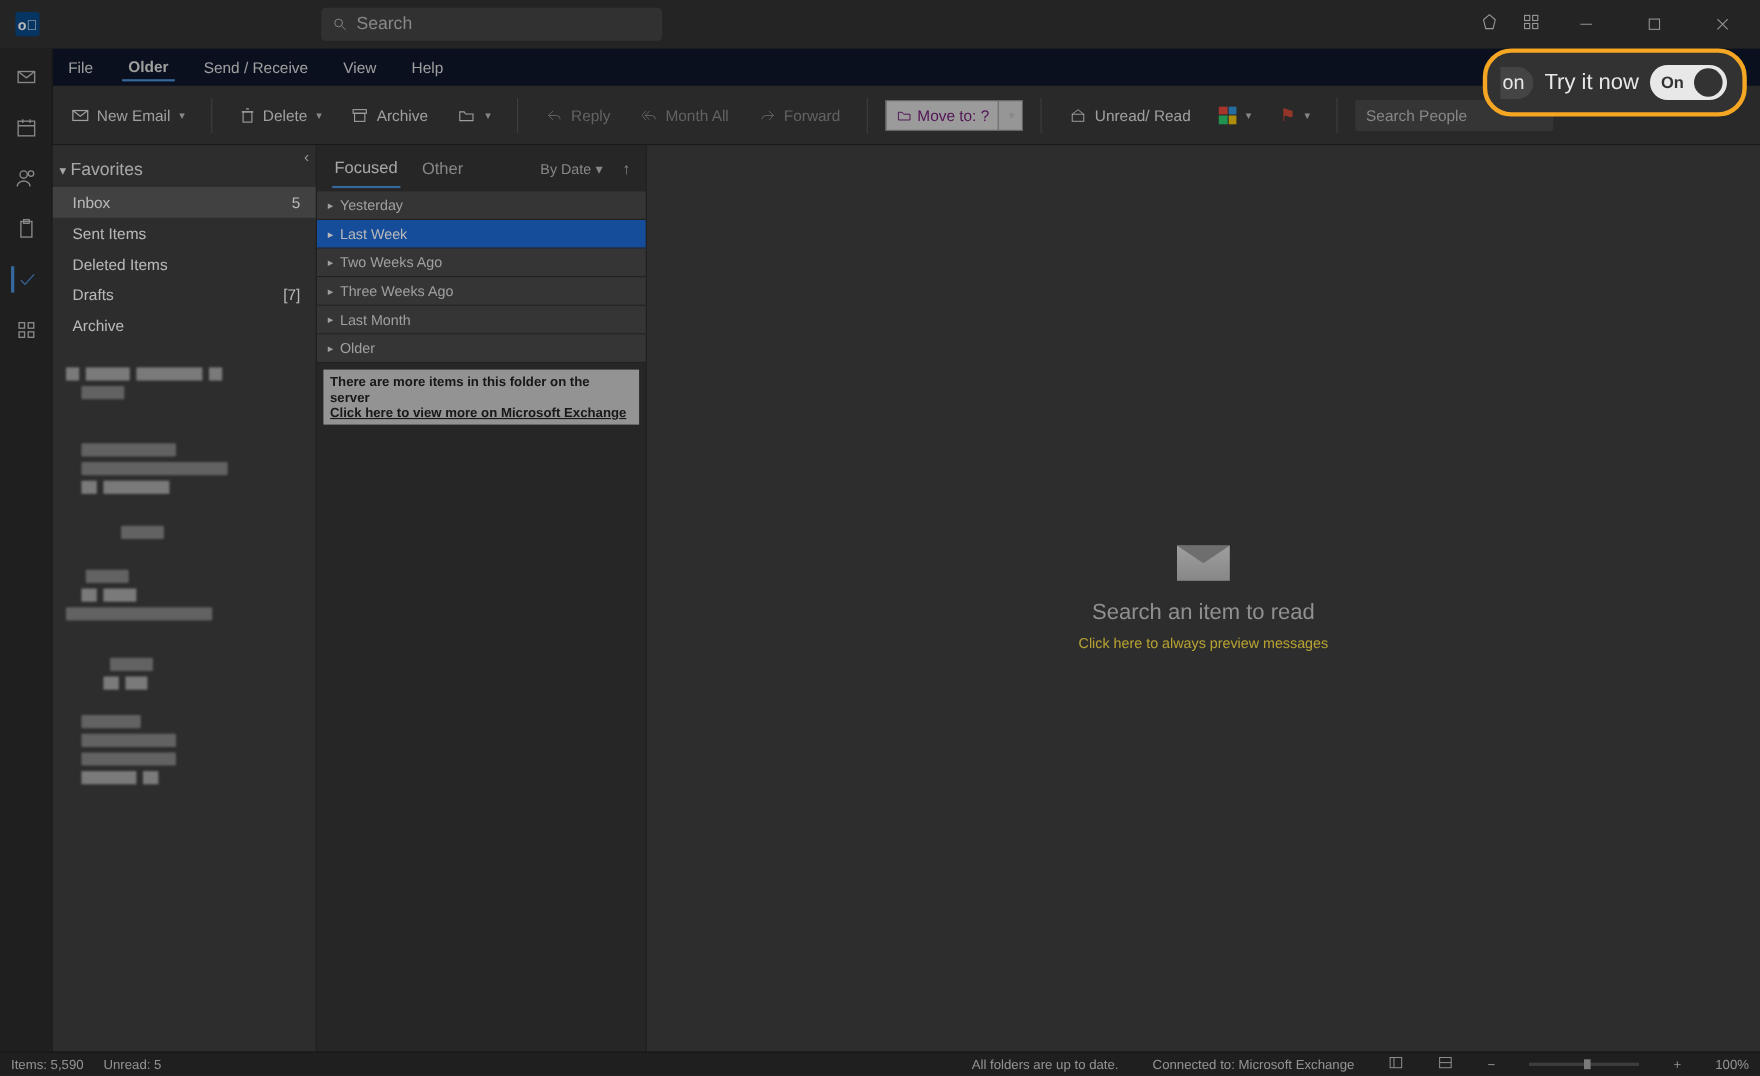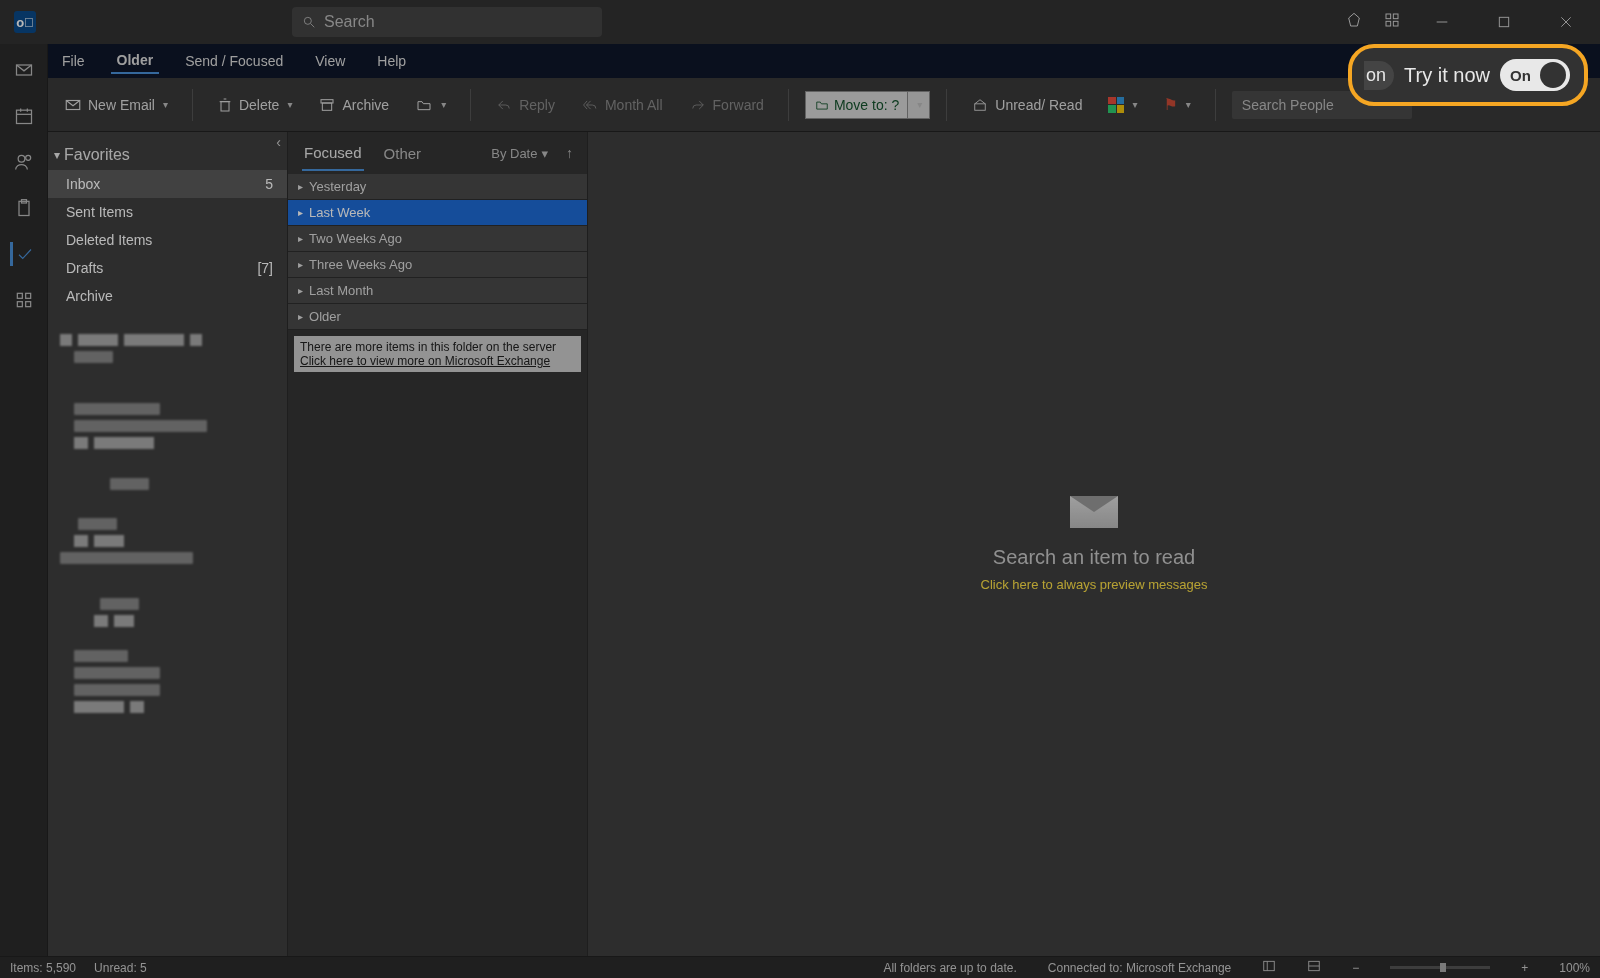--- a/index.html
+++ b/index.html
@@ -21,21 +21,21 @@
 .menubar { height: 34px; background: #0f172a; display: flex; align-items: center; padding-left: 56px; gap: 20px; font-size: 14px; color: #ddd; }
 .menubar .menuitem { padding: 4px 6px; }
 .menubar .menuitem.active { font-weight: 600; border-bottom: 2px solid #4a90d9; }
 
 
 .ribbon { height: 54px; background: #3a3a3a; display: flex; align-items: center; padding-left: 56px; gap: 10px; border-bottom: 1px solid #222; font-size: 14px; color: #ddd; position: relative; }
 .ribbon .sep { width: 1px; height: 32px; background: #555; margin: 0 6px; }
 .rbtn { display: flex; align-items: center; gap: 6px; padding: 4px 8px; border-radius: 2px; }
 .rbtn.disabled { color: #888; }
 .chev-down { font-size: 10px; color: #bbb; margin-left: 2px; }
-.moveto { background: #d7d7d7; color: #14532d; padding: 3px 8px; border: 1px solid #888; height: 28px; display: flex; align-items: center; gap: 4px; }
+.moveto { background: #d7d7d7; color: #701a75; padding: 3px 8px; border: 1px solid #888; height: 28px; display: flex; align-items: center; gap: 4px; }
 .moveto-drop { width: 22px; height: 28px; background: #d0d0d0; border: 1px solid #888; border-left: none; display: flex; align-items: center; justify-content: center; }
 .cat-square { width: 16px; height: 16px; display: grid; grid-template-columns: 1fr 1fr; grid-template-rows: 1fr 1fr; gap: 1px; }
 .cat-square span:nth-child(1){background:#e74c3c;} .cat-square span:nth-child(2){background:#3498db;}
 .cat-square span:nth-child(3){background:#2ecc71;} .cat-square span:nth-child(4){background:#f1c40f;}
 .flag { color: #cc4b37; font-size: 16px; }
 .searchpeople { background: #4a4a4a; width: 180px; height: 28px; border-radius: 2px; color: #bbb; display:flex; align-items:center; padding:0 10px; }
 
 
 .promo { position: absolute; right: 12px; top: 44px; width: 240px; height: 62px; border: 4px solid #f5a623; border-radius: 26px; background: #323232; display: flex; align-items: center; justify-content: flex-start; padding: 0 12px; gap: 10px; z-index: 60; color: #e8e8e8; font-size: 20px; }
 .promo .leftbit { background:#444; border-radius:0 16px 16px 0; padding:4px 8px 4px 2px; font-size:18px; }
@@ -65,21 +65,21 @@
 
 .msglist { width: 300px; background: #353535; border-right:1px solid #2a2a2a; display:flex; flex-direction:column; }
 .mtabs { height:42px; display:flex; align-items:center; padding:0 14px; gap:18px; font-size:15px; color:#bbb; }
 .mtabs .tab { padding:8px 2px; }
 .mtabs .tab.active { color:#e8e8e8; border-bottom:2px solid #4a90d9; }
 .mtabs .bydate { margin-left:auto; font-size:13px; display:flex; gap:4px; align-items:center;}
 .mtabs .sort-arrow { font-size:14px;}
 .dategroup { height:26px; background:#4a4a4a; border-bottom:1px solid #2f2f2f; display:flex; align-items:center; padding-left:10px; font-size:13px; color:#ddd; gap:6px;}
 .dategroup .car{font-size:10px;}
 .dategroup.selected { background:#1e6bd6; color:#fff; }
-.moreinfo { background:#ccc; color:#222; font-size:12px; padding:4px 6px; margin:6px; }
+.moreinfo { background:#ccc; color:#222; font-size:12px; padding:4px 6px; margin:6px;font-weight:bold; }
 .moreinfo .line2 { text-decoration:underline; }
 
 
 .reading { flex:1; background:#3f3f3f; display:flex; align-items:center; justify-content:center; flex-direction:column; color:#bbb; }
 .reading .envelope { width:48px; height:32px; background:linear-gradient(#ddd,#bbb); position:relative; margin-bottom:18px; }
 .reading .envelope:before { content:""; position:absolute; left:0; right:0; top:0; border-left:24px solid transparent; border-right:24px solid transparent; border-top:16px solid #999; }
 .reading h2 { font-weight:normal; font-size:20px; color:#c8c8c8; margin-bottom:8px;}
 .reading p { font-size:13px; color:#fde047; }
 
 
@@ -131,21 +131,21 @@
           <line x1="5" y1="5" x2="19" y2="19"></line>
           <line x1="19" y1="5" x2="5" y2="19"></line>
         </svg>
     </div>
   </div>
 </div>
 
 <div class="menubar">
   <div class="menuitem">File</div>
   <div class="menuitem active">Older</div>
-  <div class="menuitem">Send / Focused</div>
+  <div class="menuitem">Send / Receive</div>
   <div class="menuitem">View</div>
   <div class="menuitem">Help</div>
 </div>
 
 <div class="ribbon">
   <div class="rbtn">
     <svg width="18" height="18" viewBox="0 0 24 24">
         <rect x="3" y="6" width="18" height="12"></rect>
         <polyline points="3,6 12,13 21,6"></polyline>
       </svg>

